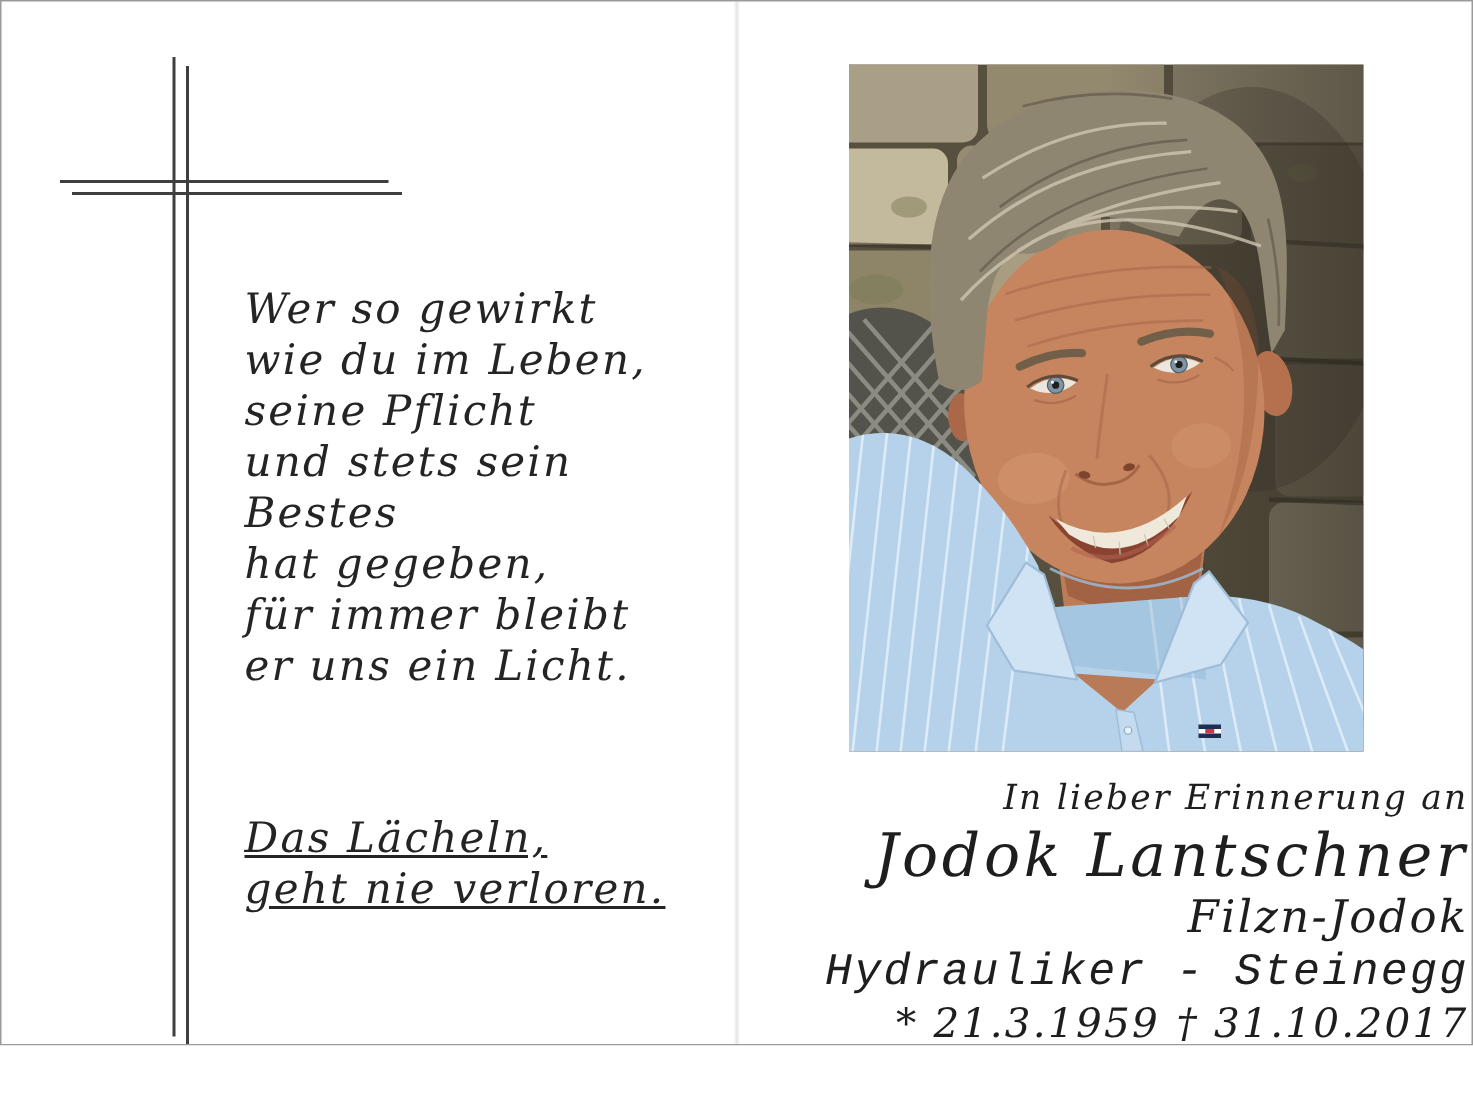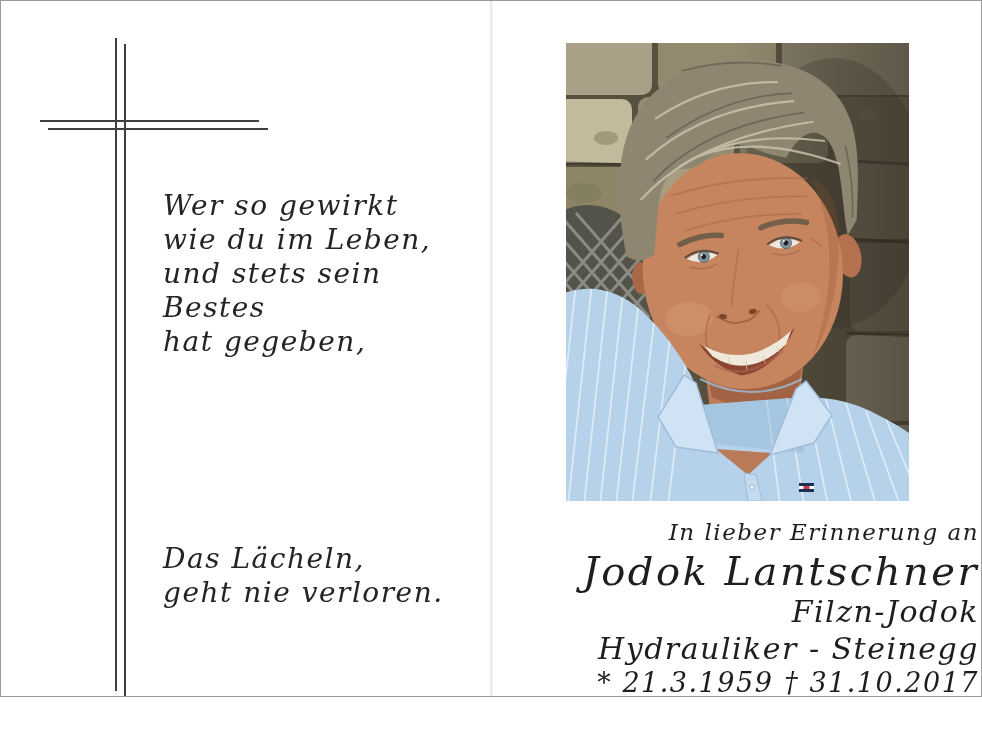--- a/index.html
+++ b/index.html
@@ -24,30 +24,30 @@
   .cross-v2{left:123px;top:43px;width:1.5px;height:655px;}
   .cross-h1{left:39px;top:119px;width:219px;height:1.5px;}
   .cross-h2{left:47px;top:127px;width:220px;height:1.5px;}
   
   .poem{
     position:absolute;left:162px;width:310px;
     font-style:italic;font-size:28px;line-height:34px;
     letter-spacing:1.5px;color:#242424;
   }
   .poem-1{top:188px;}
-  .poem-2{top:541px;}
+  .poem-2{top:541px;text-decoration:underline;}
   
   .rtext{
     position:absolute;left:492px;width:486px;text-align:right;
     font-style:italic;color:#1e1e1e;letter-spacing:1.5px;
   }
   .intro{top:519px;font-size:23px;line-height:25px;}
   .name{top:545px;font-size:40px;line-height:50px;letter-spacing:2.5px;}
   .nickname{top:596px;font-size:30px;line-height:30px;}
-  .occupation{top:633px;font-size:30px;line-height:30px;}
+  .occupation{top:633px;font-size:30px;line-height:30px;font-family:Liberation Mono, monospace;}
   .dates{top:667px;font-size:27px;line-height:29px;}
   .dates .death{display:inline-block;margin-left:11px;}
   
   .photo{
     position:absolute;left:565px;top:42px;width:343px;height:458px;
     overflow:hidden;background:#8b8370;
   }
   .photo svg{display:block;}
 </style>
 </head>
@@ -59,22 +59,25 @@
     <div>
       <div class="cross-line cross-v1"></div>
       <div class="cross-line cross-v2"></div>
       <div class="cross-line cross-h1"></div>
       <div class="cross-line cross-h2"></div>
     </div>
 
     <div class="poem poem-1">
       <div>Wer so gewirkt</div>
       <div>wie du im Leben,</div>
+      <div>seine Pflicht</div>
       <div>und stets sein Bestes</div>
       <div>hat gegeben,</div>
+      <div>für immer bleibt</div>
+      <div>er uns ein Licht.</div>
     </div>
 
     <div class="poem poem-2">
       <div>Das Lächeln,</div>
       <div>geht nie verloren.</div>
     </div>
   </div>
 
   <div class="fold"></div>
 

